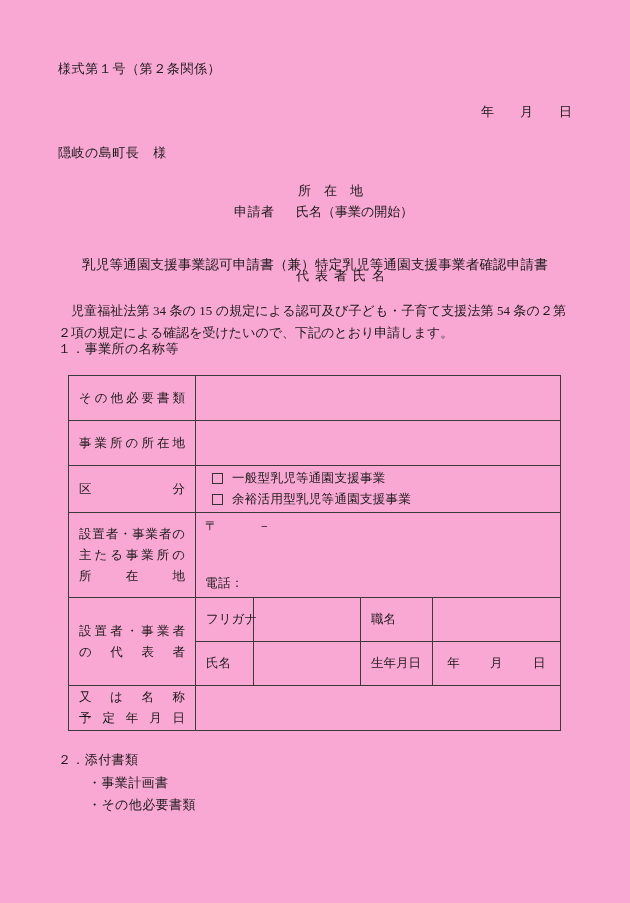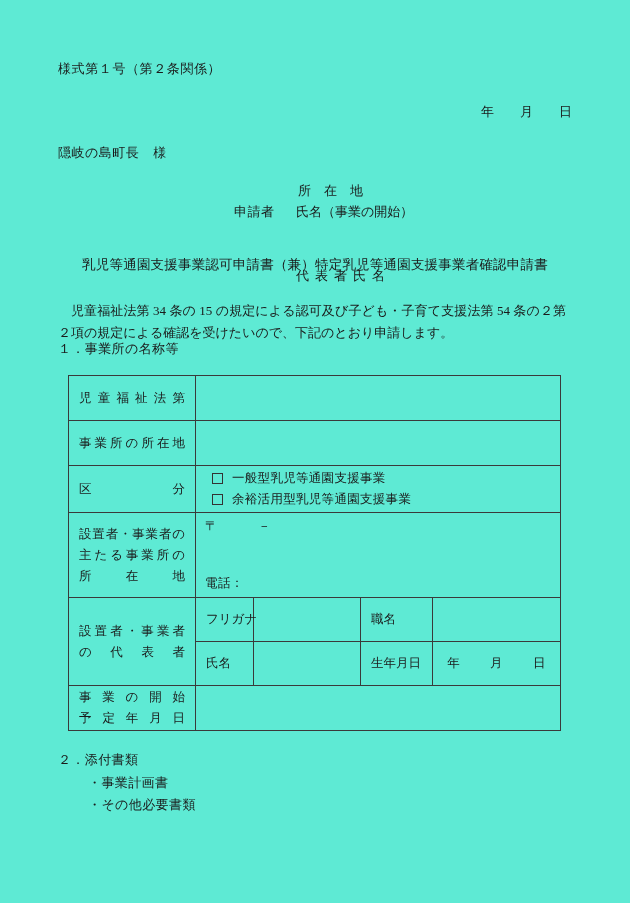--- a/index.html
+++ b/index.html
@@ -11,21 +11,21 @@
     width: 630px;
     height: 903px;
     position: relative;
     font-family: "Liberation Serif", "DejaVu Serif", serif;
     color: #1a1a1a;
     overflow: hidden;
   }
   .page {
     position: absolute;
     inset: 0;
-    background: #5eead4;
+    background: #f9a8d4;
   }
 
   
   .abs { position: absolute; }
 
   .form-no {
     left: 58px;
     top: 60px;
     font-size: 13px;
     letter-spacing: 0.6px;
@@ -243,21 +243,21 @@
     <colgroup>
       <col style="width:127px">
       <col style="width:58px">
       <col style="width:107px">
       <col style="width:72px">
       <col style="width:128px">
     </colgroup>
     <tbody>
       <tr class="r-name">
         <td class="lbl">
-          <span class="lbl-just">児童福祉法第</span>
+          <span class="lbl-just">その他必要書類</span>
         </td>
         <td class="val-cell" colspan="4"></td>
       </tr>
 
       <tr class="r-addr">
         <td class="lbl">
           <span class="lbl-just">事業所の所在地</span>
         </td>
         <td class="val-cell" colspan="4"></td>
       </tr>
@@ -317,21 +317,21 @@
         </td>
         <td>
           <div class="birth-val">
             <span>年</span><span class="sp"></span><span>月</span><span class="sp"></span><span>日</span>
           </div>
         </td>
       </tr>
 
       <tr class="r-start">
         <td class="lbl">
-          <span class="lbl-just">事業の開始</span>
+          <span class="lbl-just">又は名称</span>
           <span class="lbl-just">予定年月日</span>
         </td>
         <td class="val-cell" colspan="4"></td>
       </tr>
     </tbody>
   </table>
 
   <div class="abs sec-head sec2">２．添付書類</div>
 
   <div class="abs attach-list">

